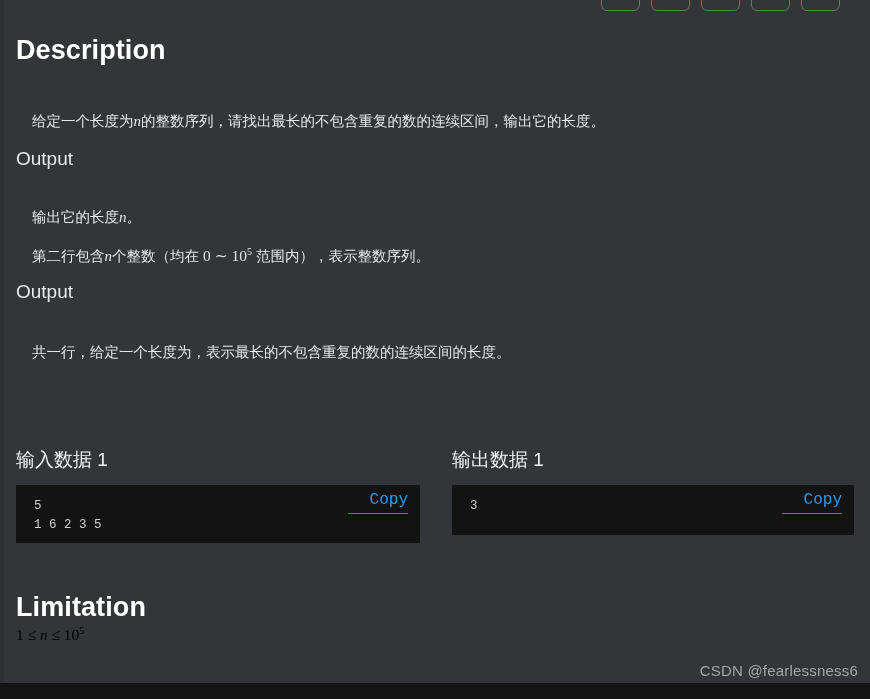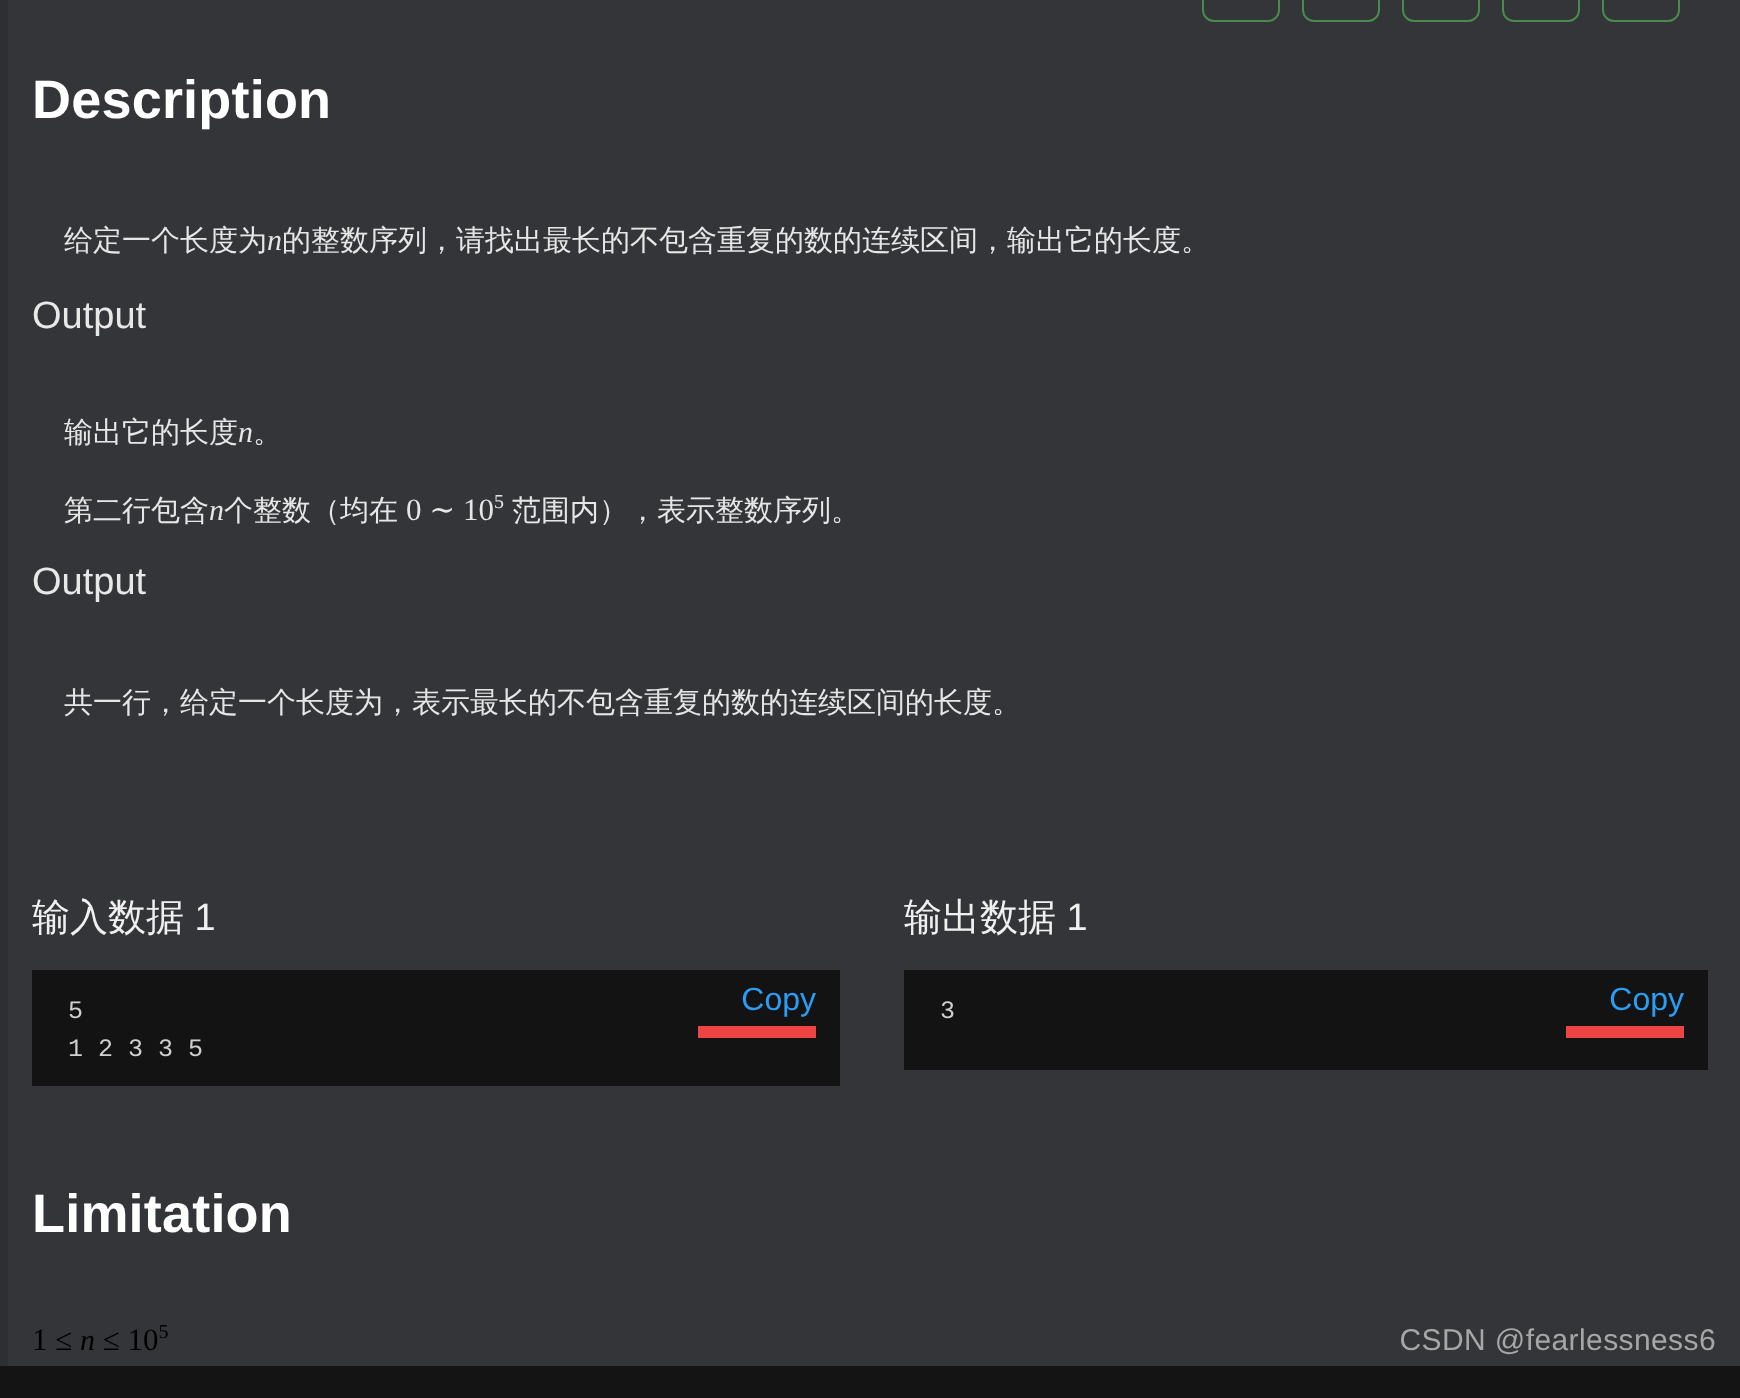--- a/index.html
+++ b/index.html
@@ -113,21 +113,21 @@
   
   .pos-desc-title   { position: absolute; left: 16px; top: 35px; }
   .pos-desc-text    { position: absolute; left: 16px; top: 94px; }
   .pos-input-title  { position: absolute; left: 16px; top: 148px; }
   .pos-input-l1     { position: absolute; left: 16px; top: 190px; }
   .pos-input-l2     { position: absolute; left: 16px; top: 228px; }
   .pos-output-title { position: absolute; left: 16px; top: 281px; }
   .pos-output-l1    { position: absolute; left: 16px; top: 326px; }
   .pos-samples      { position: absolute; left: 16px; top: 383px; }
   .pos-lim-title    { position: absolute; left: 16px; top: 592px; }
-  .pos-lim-text     { position: absolute; left: 16px; top: 645px; }
+  .pos-lim-text     { position: absolute; left: 16px; top: 609px; }
 
   
   .samples-row {
     position: absolute;
     left: 0;
     top: 450px;
     width: 870px;
     height: 115px;
   }
   .sample-col {
@@ -162,25 +162,25 @@
   .code-line {
     white-space: pre;
     margin: 0;
   }
 
   .copy-link {
     position: absolute;
     top: 6px;
     right: 12px;
     color: #2a9df4;
-    font-family: Liberation Sans, sans-serif;
+    font-family: Liberation Mono, monospace;
     font-size: 16px;
     line-height: 1.2;
     cursor: pointer;
-    border-bottom: 6px solid #ef4444;
+    border-bottom: 1px solid #ef4444;
     padding-bottom: 3px;
     padding-left: 22px;
   }
 
   .watermark {
     position: absolute;
     right: 12px;
     top: 662px;
     font-size: 15px;
     color: #a6a6a6;
@@ -219,21 +219,21 @@
 
     <p class="body-text pos-output-l1">共一行，给定一个长度为，表示最长的不包含重复的数的连续区间的长度。</p>
 
 
     <div class="samples-row">
 
       <div class="sample-col in">
         <div class="sample-label">输入数据 1</div>
         <div class="code-box in">
           <div class="code-line">5</div>
-          <div class="code-line">1 2 3 3 5</div>
+          <div class="code-line">1 6 2 3 5</div>
           <div class="copy-link">Copy</div>
         </div>
       </div>
 
       <div class="sample-col out">
         <div class="sample-label">输出数据 1</div>
         <div class="code-box out">
           <div class="code-line">3</div>
           <div class="copy-link">Copy</div>
         </div>

